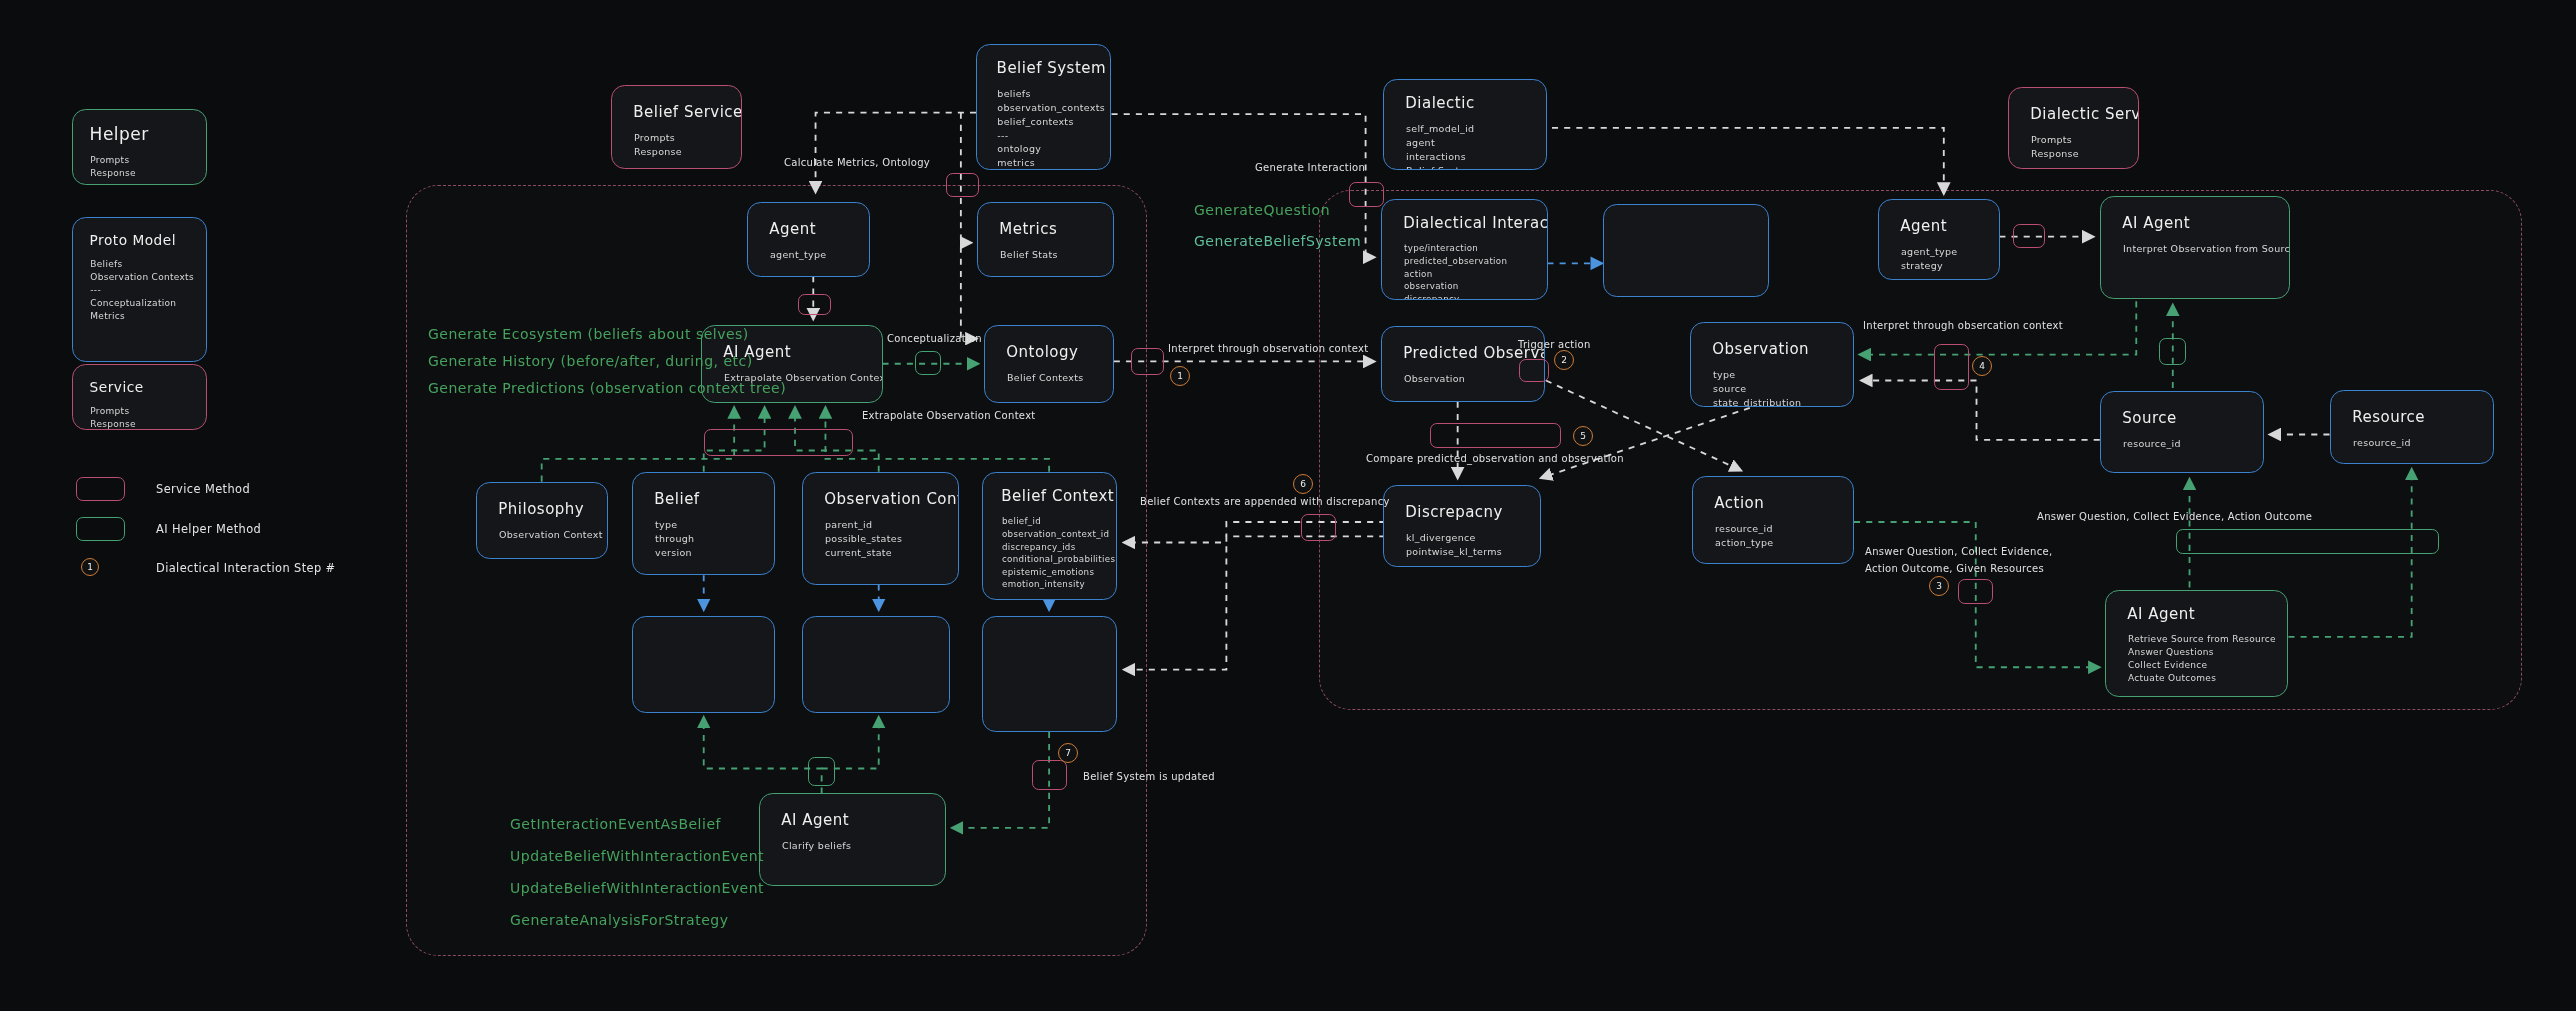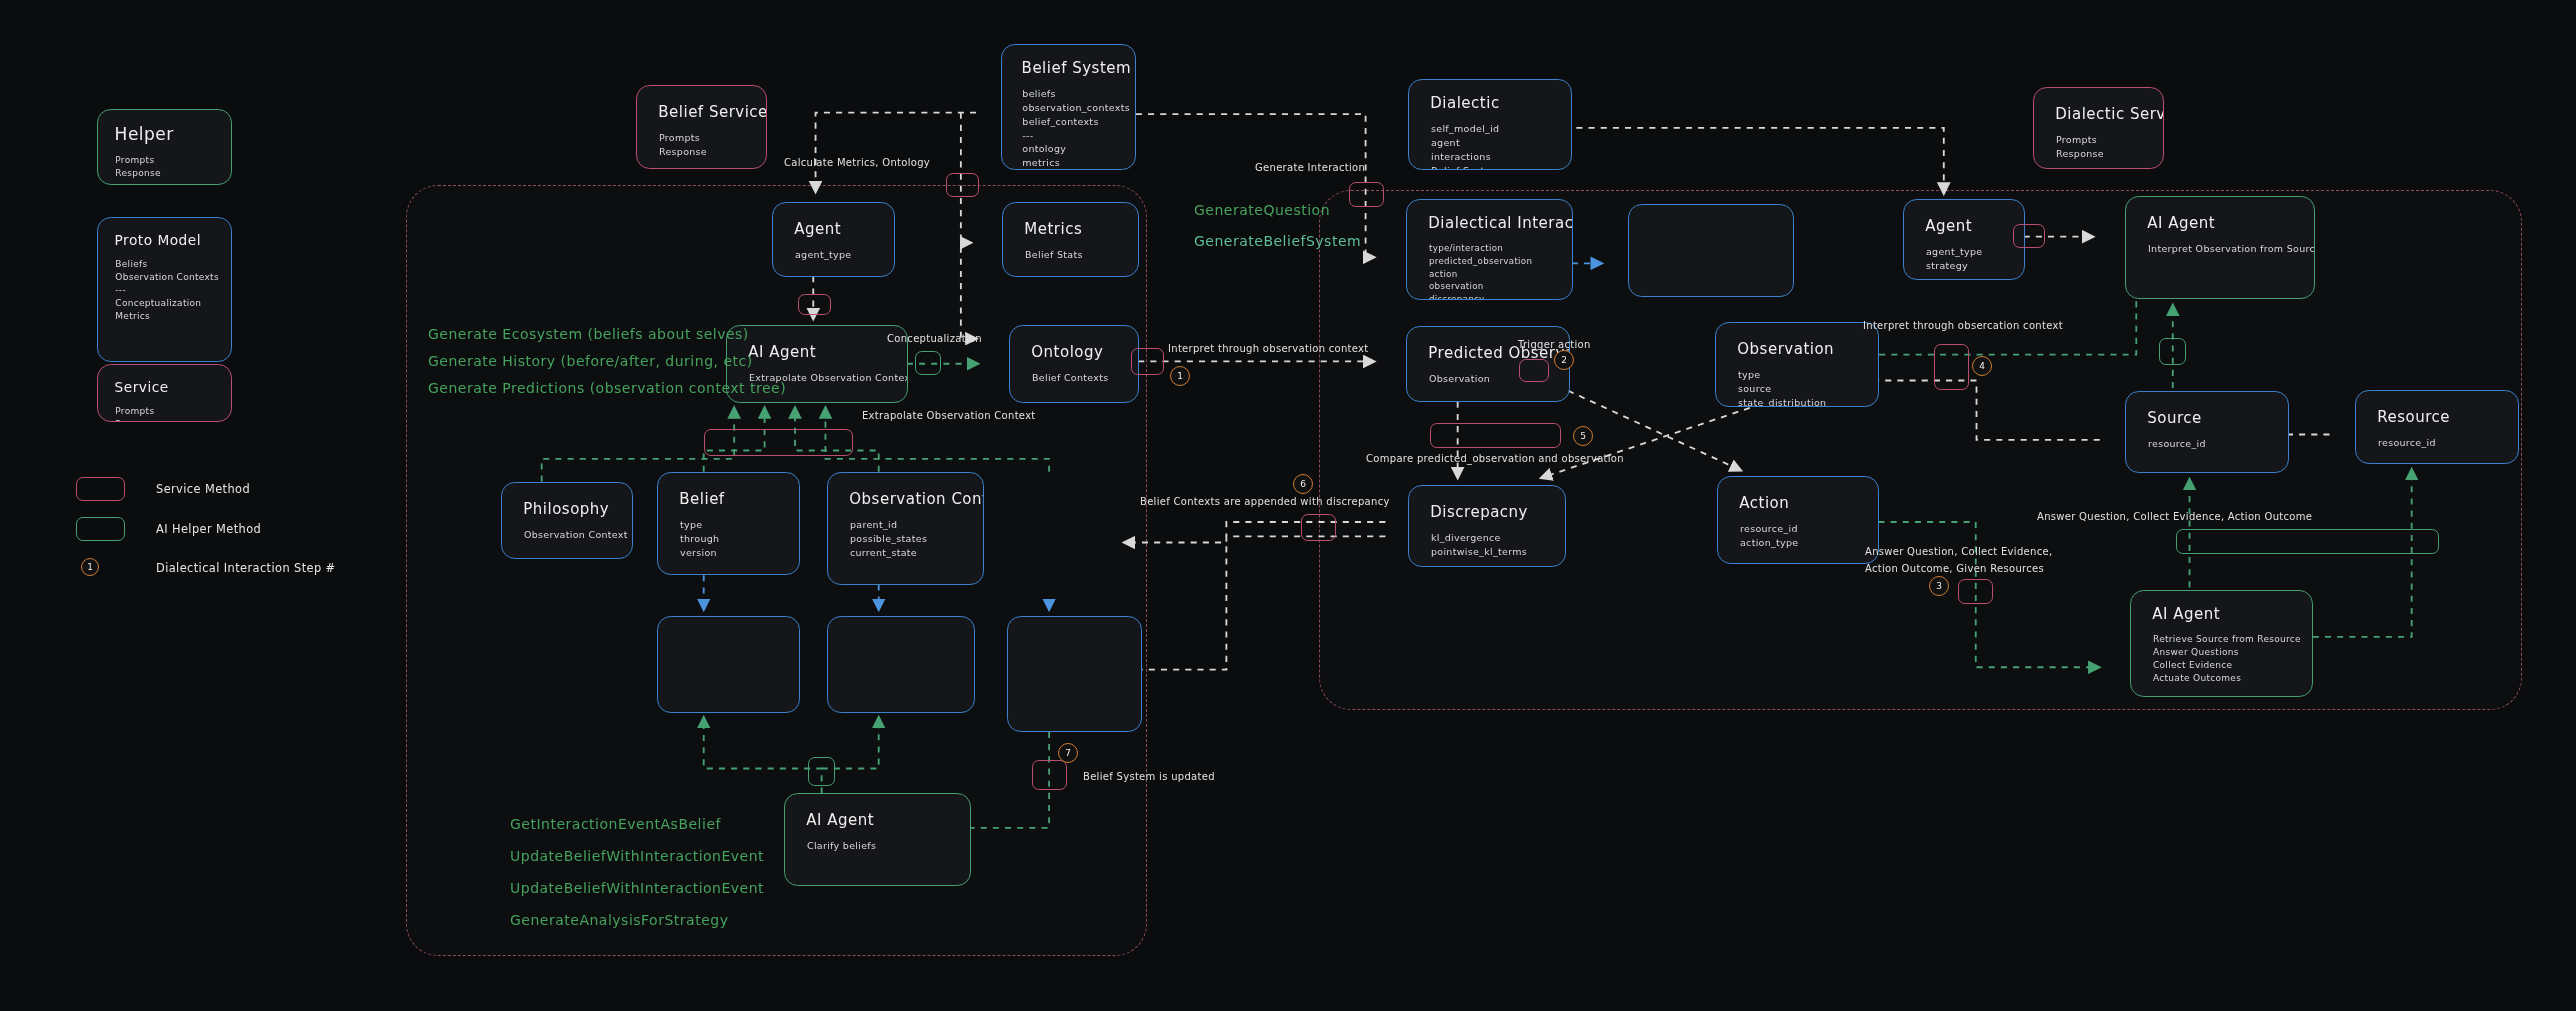--- a/index.html
+++ b/index.html
@@ -8,21 +8,21 @@
   #canvas {
     position:relative; width:2576px; height:1012px;
     background:#0b0c0e; overflow:hidden; color:#e6e6e6;
   }
   .container {
     position:absolute; border:1.5px dashed #8e4c63; border-radius:32px;
     background:rgba(255,255,255,0.012);
   }
   .box {
     position:absolute; border-radius:13.7px; background:#141619;
-    border:1.9px solid #3b82cf; padding:12px 16.7px; overflow:hidden;margin-left:25px;
+    border:1.9px solid #3b82cf; padding:12px 16.7px; overflow:hidden;
   }
   .box.blue  { border-color:#3b82cf; }
   .box.green { border-color:#46a173; }
   .box.pink  { border-color:#bb4f72; }
   .box-title { font-size:15px; letter-spacing:0.5px; color:#f0f0f0; margin:4.6px 0 10.7px 4.6px; white-space:nowrap; }
   .box-fields { font-size:9.5px; line-height:1.45; color:#d9d9d9; margin-left:5.3px; letter-spacing:0.3px; }
   .box-fields .f { white-space:nowrap; }
   .lbl { position:absolute; font-size:10px; color:#e2e2e2; letter-spacing:0.3px; white-space:nowrap; }
   .gen { position:absolute; font-size:14px; color:#46a35e; letter-spacing:0.5px; white-space:nowrap; }
   .gen.teal { color:#5fbf9a; }
@@ -113,21 +113,21 @@
   <div class="box blue" style="left:72px;top:217px;width:135px;height:145px;padding:9px 12px">
     <div class="box-title" style="font-size:13.7px">Proto Model</div>
     <div class="box-fields" style="font-size:9px">
       <div class="f">Beliefs</div>
       <div class="f">Observation Contexts</div>
       <div class="f">---</div>
       <div class="f">Conceptualization</div>
       <div class="f">Metrics</div>
     </div>
   </div>
-  <div class="box pink" style="left:72px;top:364px;width:135px;height:58px;padding:9px 12px">
+  <div class="box pink" style="left:72px;top:364px;width:135px;height:66px;padding:9px 12px">
     <div class="box-title" style="font-size:13.7px">Service</div>
     <div class="box-fields" style="font-size:9px">
       <div class="f">Prompts</div>
       <div class="f">Response</div>
     </div>
   </div>
 
   <div class="marker m-pink" style="left:76px;top:477px;width:49px;height:23.6px"></div>
   <div class="legend-lbl" style="left:156px;top:482px">Service Method</div>
   <div class="marker m-green" style="left:76px;top:517px;width:49px;height:23.6px"></div>
@@ -201,20 +201,31 @@
 
   <div class="box blue" style="left:802px;top:472px;width:157px;height:113px">
     <div class="box-title">Observation Context</div>
     <div class="box-fields">
       <div class="f">parent_id</div>
       <div class="f">possible_states</div>
       <div class="f">current_state</div>
     </div>
   </div>
 
+  <div class="box blue" style="left:982px;top:472px;width:135px;height:128px;padding:9px 13.7px">
+    <div class="box-title">Belief Context</div>
+    <div class="box-fields" style="font-size:8.7px">
+      <div class="f">belief_id</div>
+      <div class="f">observation_context_id</div>
+      <div class="f">discrepancy_ids</div>
+      <div class="f">conditional_probabilities</div>
+      <div class="f">epistemic_emotions</div>
+      <div class="f">emotion_intensity</div>
+    </div>
+  </div>
 
   <div class="box blue" style="left:632px;top:616px;width:143px;height:97px"></div>
   <div class="box blue" style="left:802px;top:616px;width:148px;height:97px"></div>
   <div class="box blue" style="left:982px;top:616px;width:135px;height:116px"></div>
 
   <div class="box green" style="left:759px;top:793px;width:187px;height:93px">
     <div class="box-title">AI Agent</div>
     <div class="box-fields">
         <div class="f">Clarify beliefs</div>
       </div>

